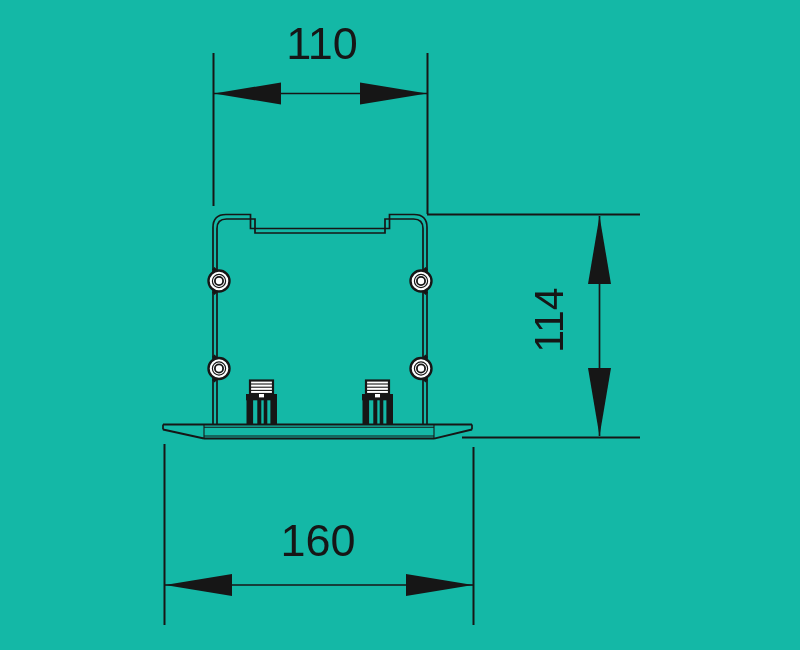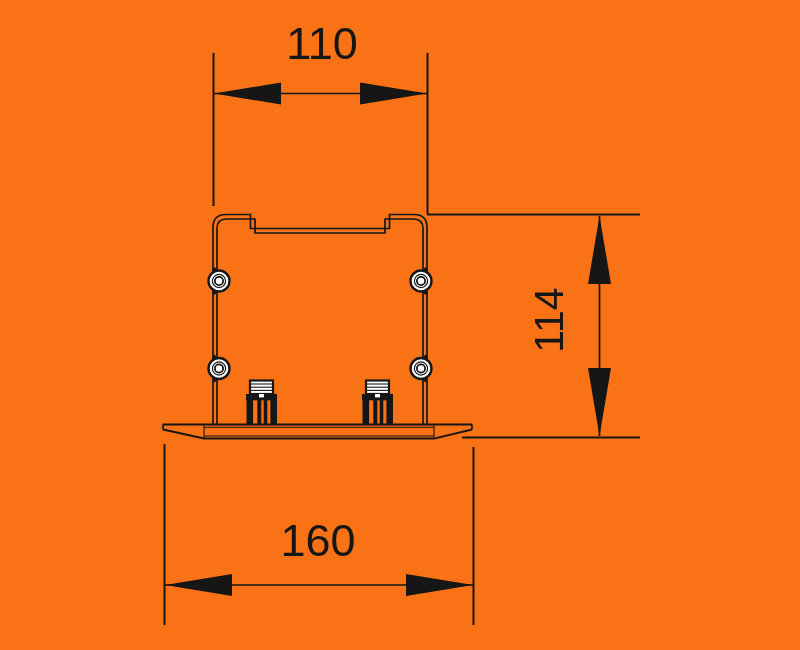--- a/index.html
+++ b/index.html
@@ -8,21 +8,21 @@
     background: #ffffff;
     width: 800px;
     height: 650px;
     overflow: hidden;
     font-family: "Liberation Sans", sans-serif;
   }
   .canvas {
     position: relative;
     width: 800px;
     height: 650px;
-    background: #f97316;
+    background: #14b8a6;
   }
   svg { display: block; }
   .dim-text {
     font-family: "Liberation Sans", sans-serif;
     font-size: 45px;
     fill: #161616;
   }
   .dim-text-vert {
     font-family: "Liberation Sans", sans-serif;
     font-size: 41px;

